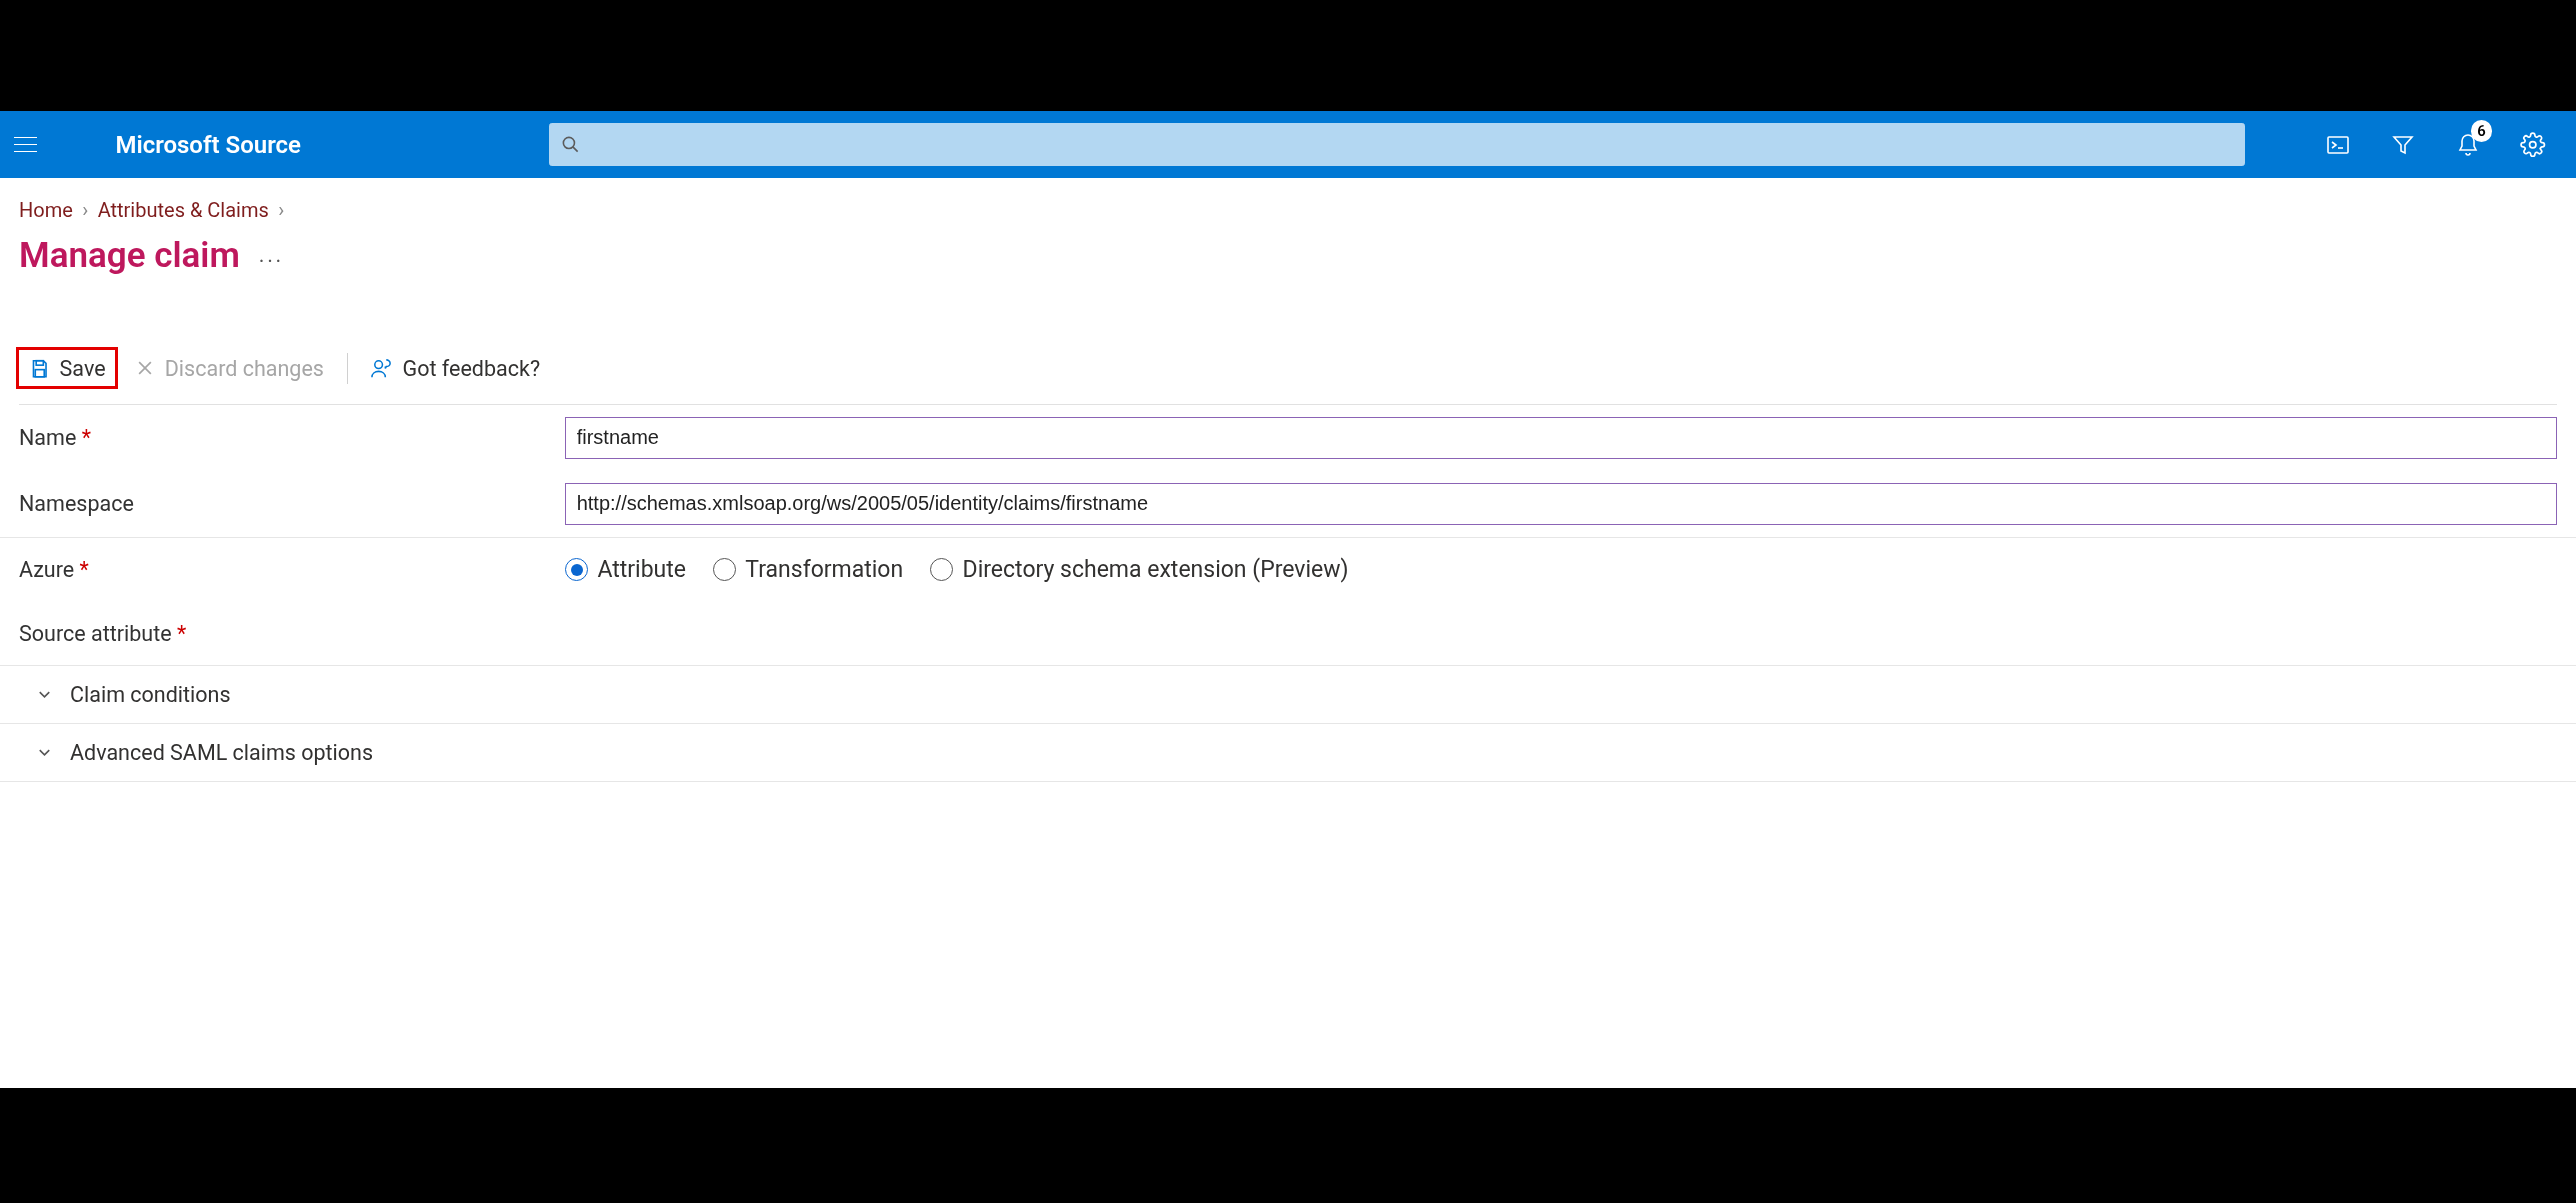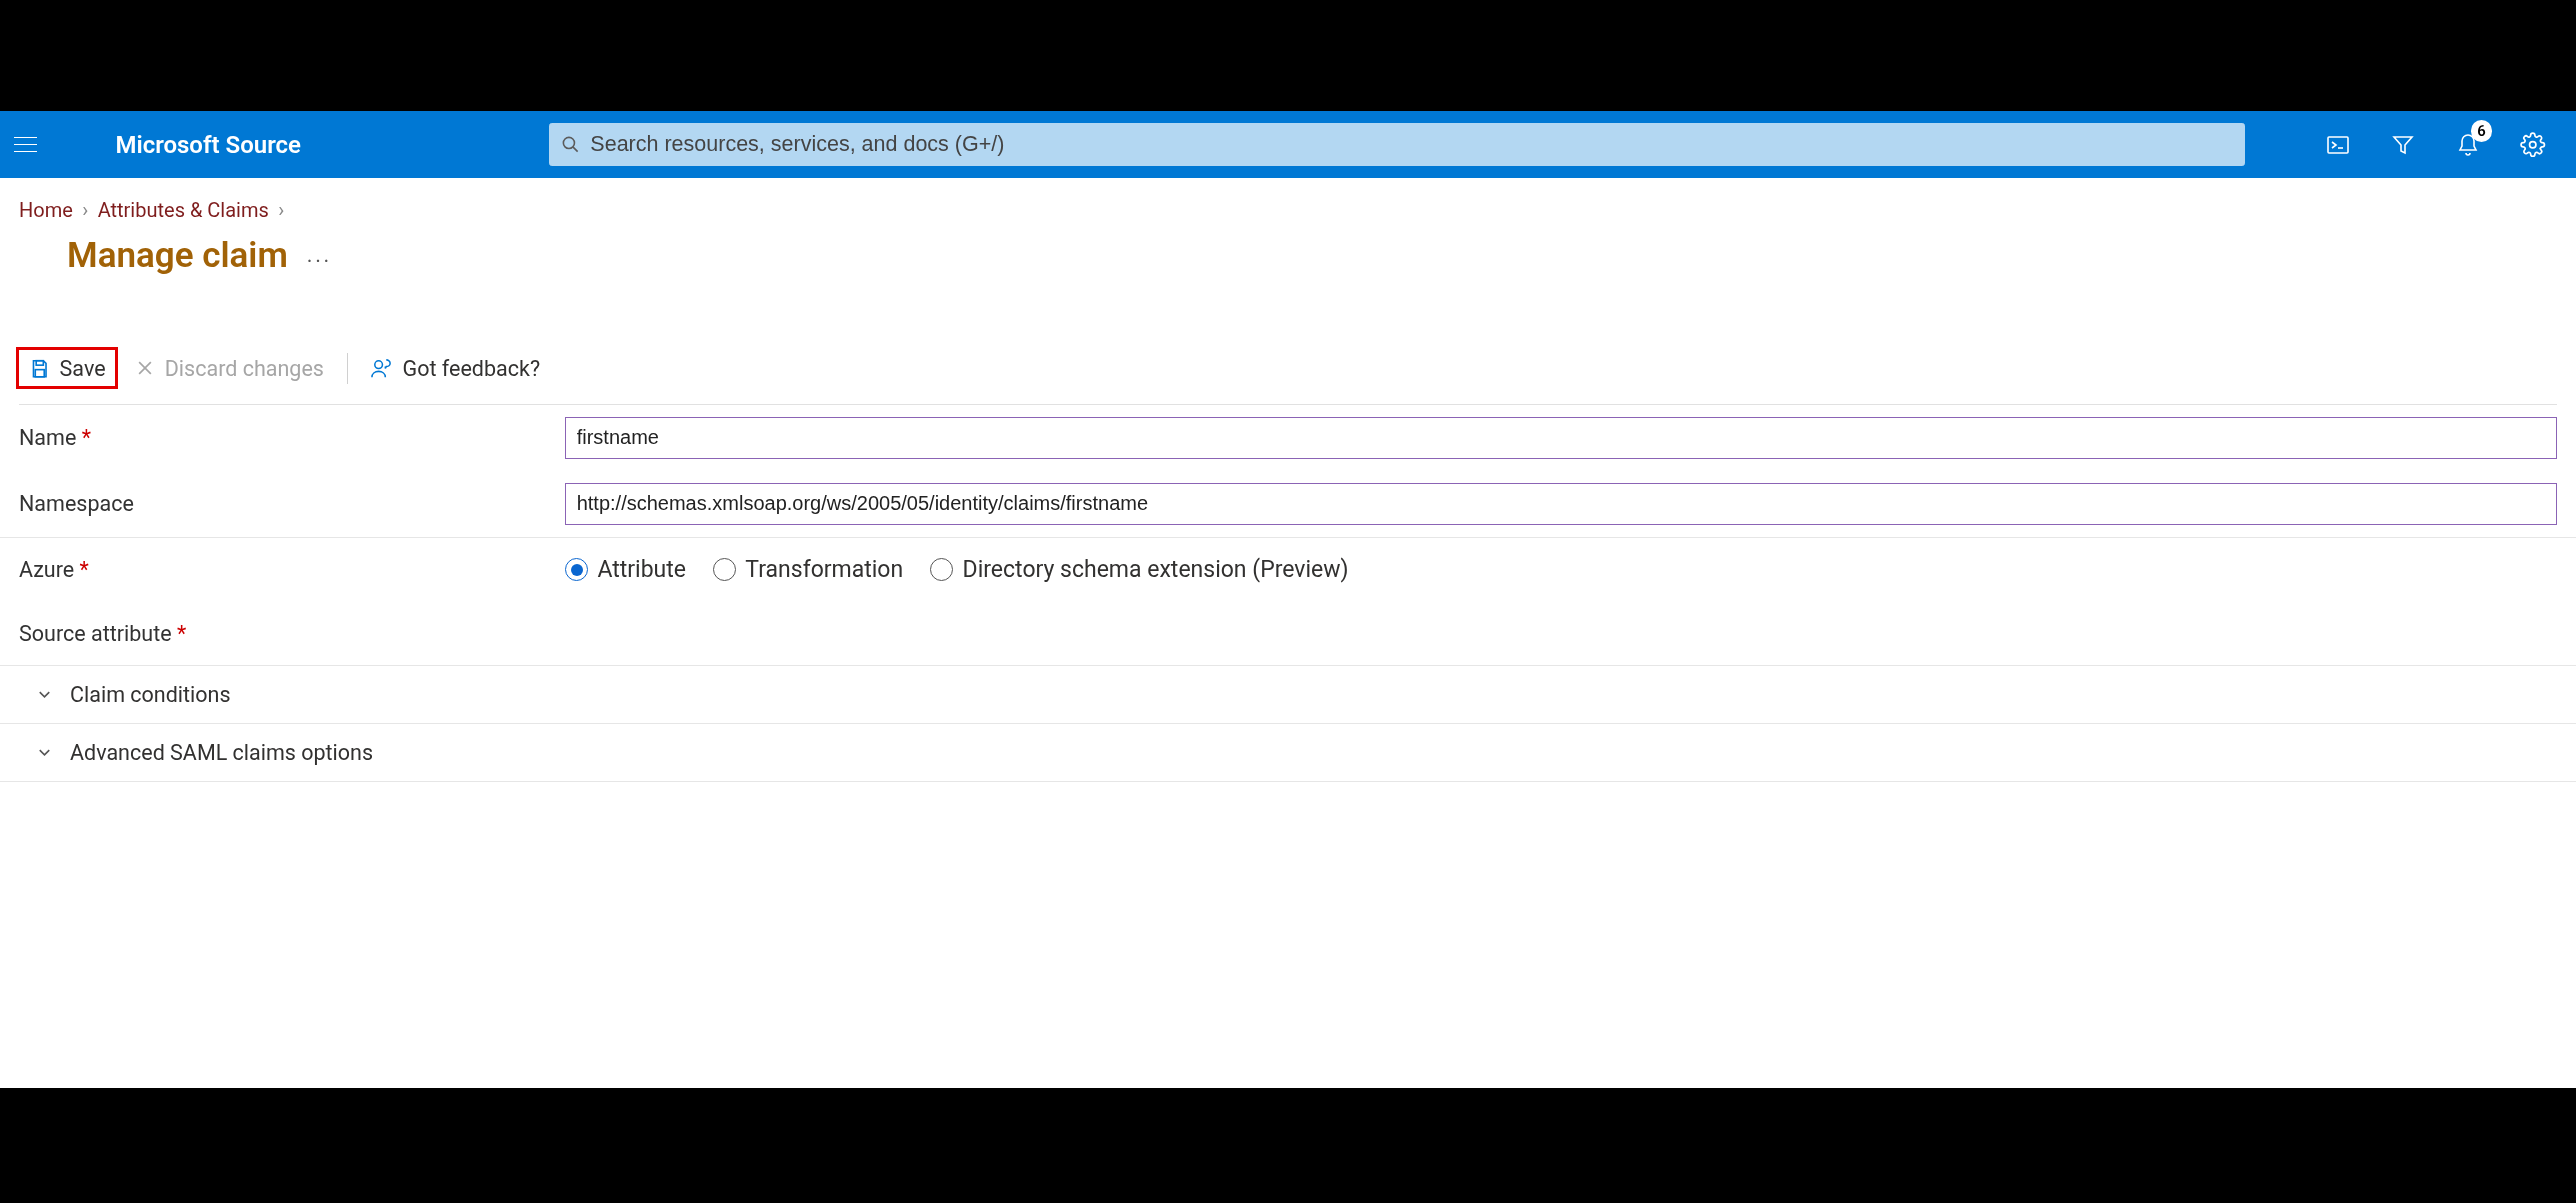--- a/index.html
+++ b/index.html
@@ -89,21 +89,21 @@
   }
   .breadcrumb a { color:#7f1d1d; text-decoration:none; }
   .breadcrumb .sep { color:#888; margin:0 4px; }
 
   
   .page-title-row {
     display:flex; align-items:center; gap:19px;
     padding: 13.4px 19px 0 19px;
   }
   .page-title {
-    font-size: 35px; font-weight:600; color:#a16207;margin-left:48px;
+    font-size: 35px; font-weight:600; color:#be185d;
   }
   .title-dots { font-size:21.5px; color:#555; letter-spacing:2.7px; cursor:pointer; margin-top:12px; }
 
   
   .toolbar-wrap {
     margin-top: 71px;
     padding: 0 19px;
   }
   .toolbar-inner {
     display:flex; align-items:center; gap:17.4px;
@@ -189,21 +189,20 @@
     <div class="hamburger-btn">
       <span class="hamburger-icon"></span>
     </div>
     <div class="brand">Microsoft Source</div>
     <div class="search-wrap">
       <div class="search-box">
         <svg class="search-icon-svg" width="19" height="19" viewBox="0 0 24 24" fill="none" stroke="currentColor" stroke-width="2">
           <circle cx="10" cy="10" r="7"></circle>
             <line x1="21" y1="21" x2="15" y2="15"></line>
         </svg>
-        <input type="text" placeholder="Search resources, services, and docs (G+/)" style="">
       </div>
     </div>
     <div class="header-icons">
       <div class="hicon">
         <svg width="24" height="24" viewBox="0 0 24 24" fill="none" stroke="currentColor" stroke-width="1.6">
           <rect x="2" y="4" width="20" height="16" rx="1"></rect>
           <polyline points="6,9 10,12 6,15"></polyline>
             <line x1="12" y1="15" x2="17" y2="15"></line>
         </svg>
       </div>

